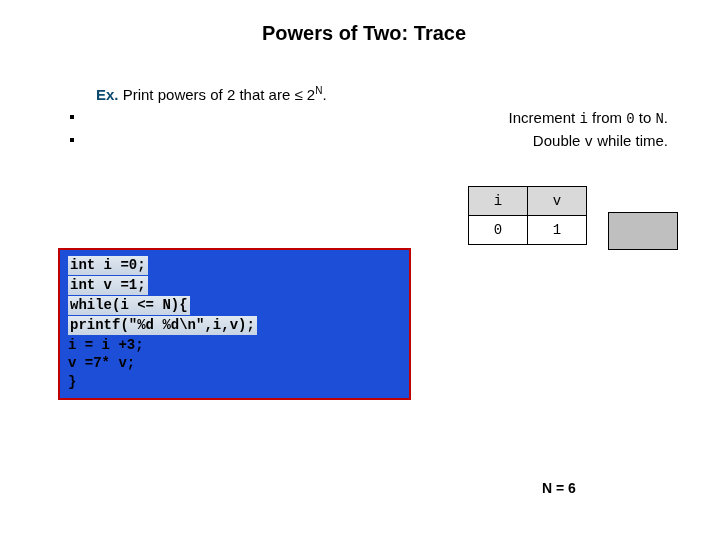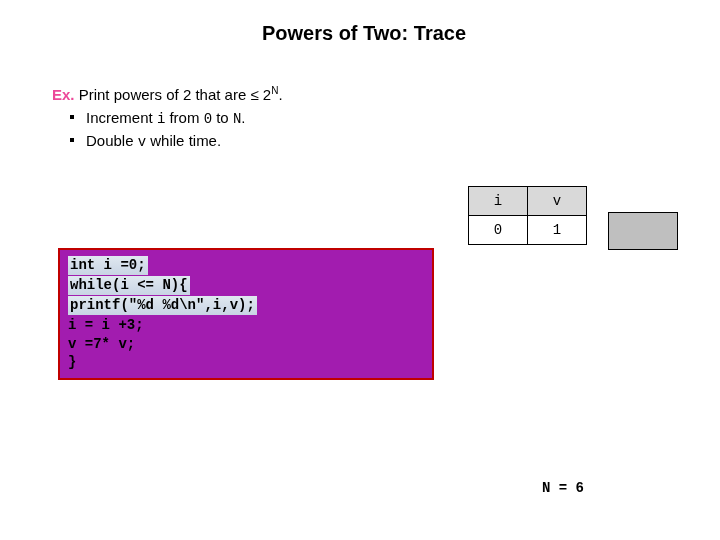--- a/index.html
+++ b/index.html
@@ -21,52 +21,53 @@
   }
   .content {
     position: absolute;
     left: 52px;
     top: 85px;
     right: 52px;
   }
   .ex-line {
     font-size: 15px;
   }
-  .ex-label { color: #ec4899; font-weight: bold; }
+  .ex-label { color: #0c4a6e; font-weight: bold; margin-left: 44px; }
   .sup { font-size: 10px; vertical-align: super; }
   .bullet-list {
     margin: 4px 0 0 18px;
     padding: 0;
     list-style: none;
   }
   .bullet-list li {
     font-size: 15px;
     line-height: 1.4;
     position: relative;
     padding-left: 16px;
+    text-align: right;
   }
   .bullet-list li::before {
     content: "";
     position: absolute;
     left: 0;
     top: 8px;
     width: 4px;
     height: 4px;
     background: #000;
   }
   .mono { font-family: "Courier New", monospace; font-size: 14px; }
 
   .code-box {
     position: absolute;
     left: 58px;
     top: 248px;
     width: 340px;
     border: 2px solid #c00000;
-    background: #a21caf;
-    padding: 6px 24px 6px 8px;
+    background: #1d4ed8;
+    padding: 6px 1px 6px 8px;
     font-family: "Courier New", monospace;
     font-size: 14px;
     font-weight: bold;
     line-height: 1.35;
   }
   .hl-line {
     display: inline-block;
     background: linear-gradient(#e0e8f0, #c8d4e4);
     padding: 0 2px;
     margin-bottom: 1px;
@@ -100,21 +101,21 @@
     width: 68px;
     height: 36px;
     background: #bfbfbf;
     border: 1px solid #000;
   }
 
   .n-label {
     position: absolute;
     left: 542px;
     top: 480px;
-    font-family: Liberation Mono, monospace;
+    font-family: Liberation Sans, sans-serif;
     font-size: 14px;
     font-weight: bold;
   }
 </style>
 </head>
 <body>
 
 <div class="slide-title">Powers of Two:  Trace</div>
 
 <div class="content">
@@ -128,20 +129,21 @@
       <span>Increment </span><span class="mono">i</span><span> from </span><span class="mono">0</span><span> to </span><span class="mono">N</span><span>.</span>
     </li>
     <li>
       <span>Double </span><span class="mono">v</span><span> while time.</span>
     </li>
   </ul>
 </div>
 
 <div class="code-box">
   <div><span class="hl-line"><span class="kw">int</span><span> i =0;</span></span></div>
+  <div><span class="hl-line"><span class="kw">int</span><span> v =1;</span></span></div>
   <div><span class="hl-line"><span class="kw">while</span><span>(i &lt;= N){</span></span></div>
   <div><span class="hl-line">printf("%d %d\n",i,v);</span></div>
   <div>  i = i +3;</div>
   <div>v =7* v;</div>
   <div>}</div>
 </div>
 
 <table class="trace-table">
   <tbody>
       <tr>

